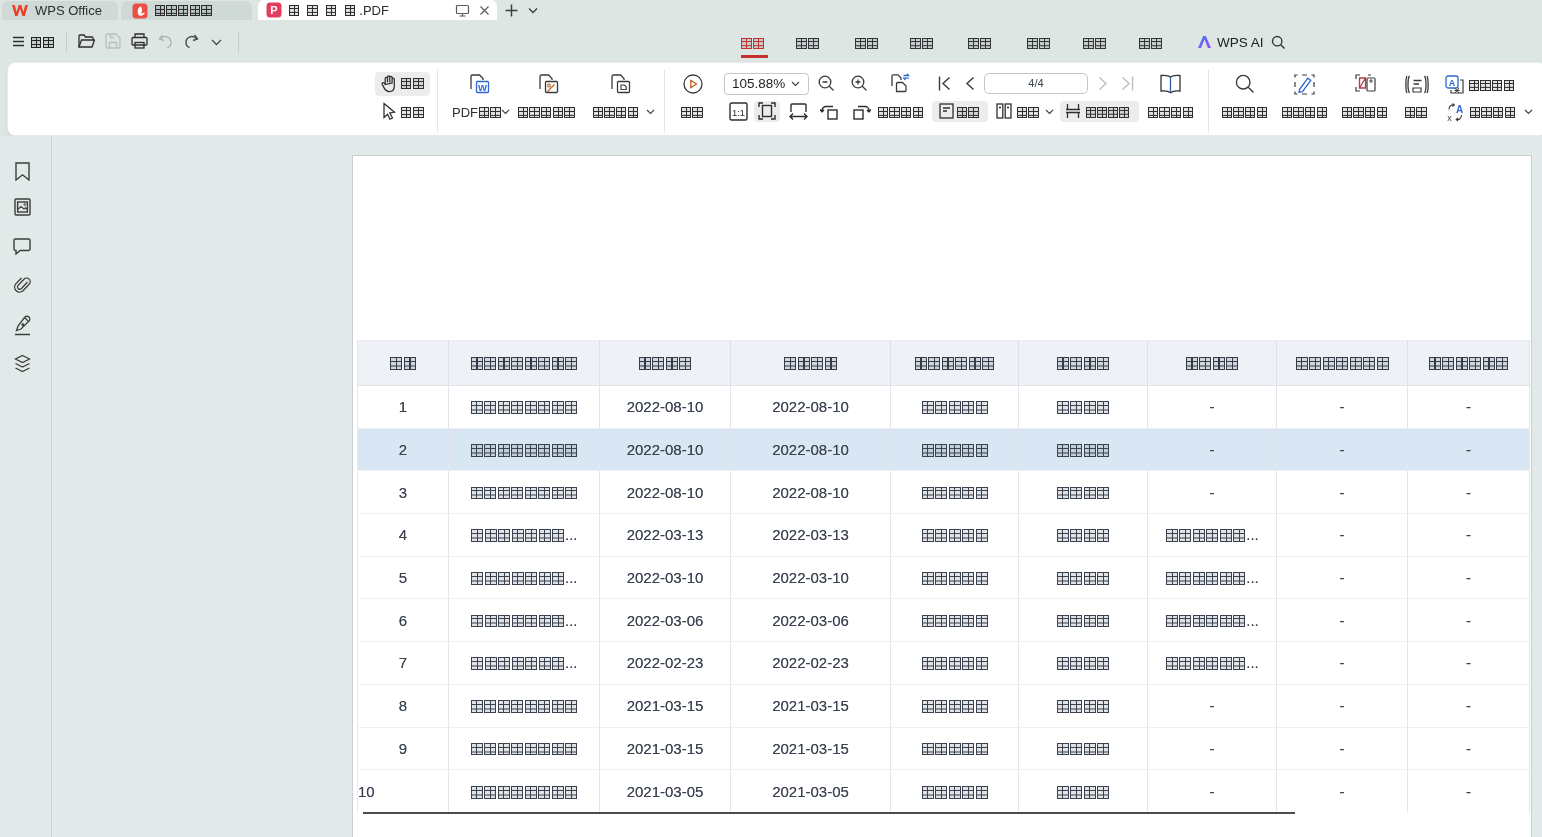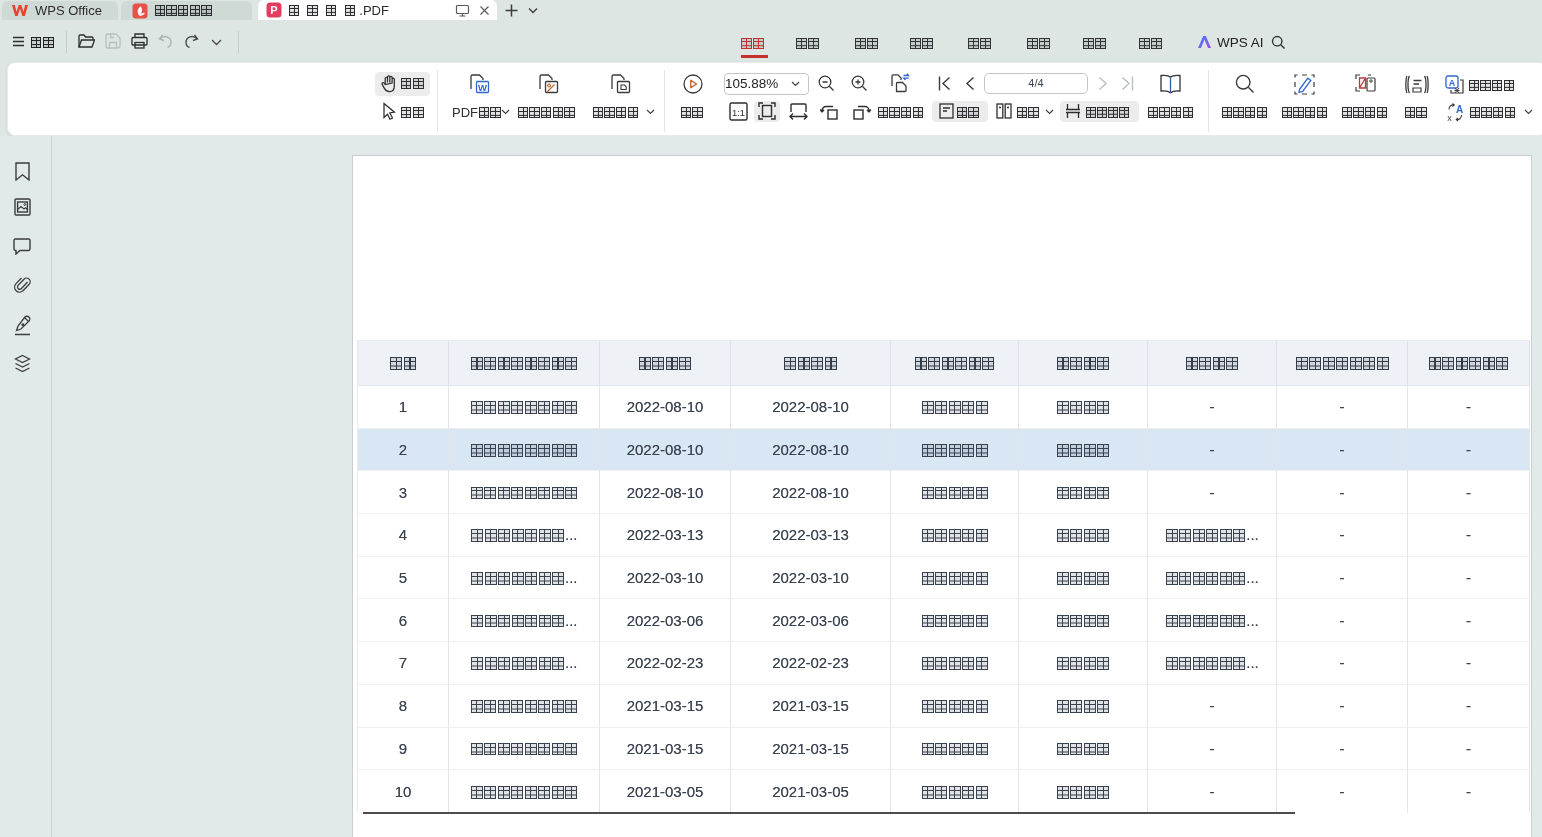--- a/index.html
+++ b/index.html
@@ -144,21 +144,21 @@
 <svg class="abs" style="left:646px;top:109px" width="9" height="6" viewBox="0 0 9 6" fill="none" stroke="#444" stroke-width="1.2">
     <path d="M1 1 L4.5 4.5 L8 1"></path>
   </svg>
 <div class="abs" style="left:664px;top:70px;width:1px;height:62px;background:#e3e6e5"></div>
 <svg class="abs" style="left:683px;top:74px" width="20" height="20" viewBox="0 0 20 20" fill="none">
     <circle cx="10" cy="10" r="9" stroke="#3a3a3a" stroke-width="1.3"></circle>
     <path d="M7.8 6.2 L13.5 10 L7.8 13.8 Z" stroke="#c05a21" stroke-width="1.3" stroke-linejoin="round"></path>
   </svg>
 <div class="abs lbl" style="left:680px;top:105px"><i class="g"></i><i class="g"></i></div>
 <div class="abs" style="left:724px;top:72.5px;width:85px;height:22px;border:1px solid #c6c6c6;border-radius:4px;background:#fff;display:flex;align-items:center">
-    <span style="font-size:13.5px;color:#1f1f1f;">105.88%</span>
+    <span style="font-size:13.5px;color:#1f1f1f;margin-left:7px">105.88%</span>
     <svg style="position:absolute;right:8px" width="9" height="6" viewBox="0 0 9 6" fill="none" stroke="#444" stroke-width="1.2">
       <path d="M1 1 L4.5 4.5 L8 1"></path>
     </svg>
   </div>
 <svg class="abs" style="left:818px;top:75px" width="17" height="17" viewBox="0 0 17 17" fill="none" stroke="#3a3a3a" stroke-width="1.3">
     <circle cx="7" cy="7" r="5.8"></circle>
     <path d="M11.3 11.3 L15.5 15.5 M4.5 7 H9.5"></path>
   </svg>
 <svg class="abs" style="left:851px;top:75px" width="17" height="17" viewBox="0 0 17 17" fill="none" stroke="#3a3a3a" stroke-width="1.3">
     <circle cx="7" cy="7" r="5.8"></circle>
@@ -419,21 +419,21 @@
         <td style="border-bottom:1px solid #eef0f3;border-right:1px solid #e3e5ea;font-size:15px;text-align:center;padding:0"><i class="g"></i><i class="g"></i><i class="g"></i><i class="g"></i><i class="g"></i><i class="g"></i><i class="g"></i><i class="g"></i></td>
         <td style="border-bottom:1px solid #eef0f3;border-right:1px solid #e3e5ea;font-size:15px;text-align:center;padding:0">2021-03-15</td>
         <td style="border-bottom:1px solid #eef0f3;border-right:1px solid #e3e5ea;font-size:15px;text-align:center;padding:0">2021-03-15</td>
         <td style="border-bottom:1px solid #eef0f3;border-right:1px solid #e3e5ea;font-size:15px;text-align:center;padding:0"><i class="g"></i><i class="g"></i><i class="g"></i><i class="g"></i><i class="g"></i></td>
         <td style="border-bottom:1px solid #eef0f3;border-right:1px solid #e3e5ea;font-size:15px;text-align:center;padding:0"><i class="g"></i><i class="g"></i><i class="g"></i><i class="g"></i></td>
         <td style="border-bottom:1px solid #eef0f3;border-right:1px solid #e3e5ea;font-size:15px;text-align:center;padding:0">-</td>
         <td style="border-bottom:1px solid #eef0f3;border-right:1px solid #e3e5ea;font-size:15px;text-align:center;padding:0">-</td>
         <td style="border-bottom:1px solid #eef0f3;border-right:1px solid #e3e5ea;font-size:15px;text-align:center;padding:0">-</td>
       </tr>
       <tr style="height:42.7px">
-        <td style="border-left:1px solid #e8eaed;border-right:1px solid #e3e5ea;font-size:15px;text-align:center;padding:0">10</td>
+        <td style="border-left:1px solid #e8eaed;border-right:1px solid #e3e5ea;font-size:15px;padding:0">10</td>
         <td style="border-right:1px solid #e3e5ea;font-size:15px;text-align:center;padding:0"><i class="g"></i><i class="g"></i><i class="g"></i><i class="g"></i><i class="g"></i><i class="g"></i><i class="g"></i><i class="g"></i></td>
         <td style="border-right:1px solid #e3e5ea;font-size:15px;text-align:center;padding:0">2021-03-05</td>
         <td style="border-right:1px solid #e3e5ea;font-size:15px;text-align:center;padding:0">2021-03-05</td>
         <td style="border-right:1px solid #e3e5ea;font-size:15px;text-align:center;padding:0"><i class="g"></i><i class="g"></i><i class="g"></i><i class="g"></i><i class="g"></i></td>
         <td style="border-right:1px solid #e3e5ea;font-size:15px;text-align:center;padding:0"><i class="g"></i><i class="g"></i><i class="g"></i><i class="g"></i></td>
         <td style="border-right:1px solid #e3e5ea;font-size:15px;text-align:center;padding:0">-</td>
         <td style="border-right:1px solid #e3e5ea;font-size:15px;text-align:center;padding:0">-</td>
         <td style="border-right:1px solid #e3e5ea;font-size:15px;text-align:center;padding:0">-</td>
       </tr>
     </tbody>

